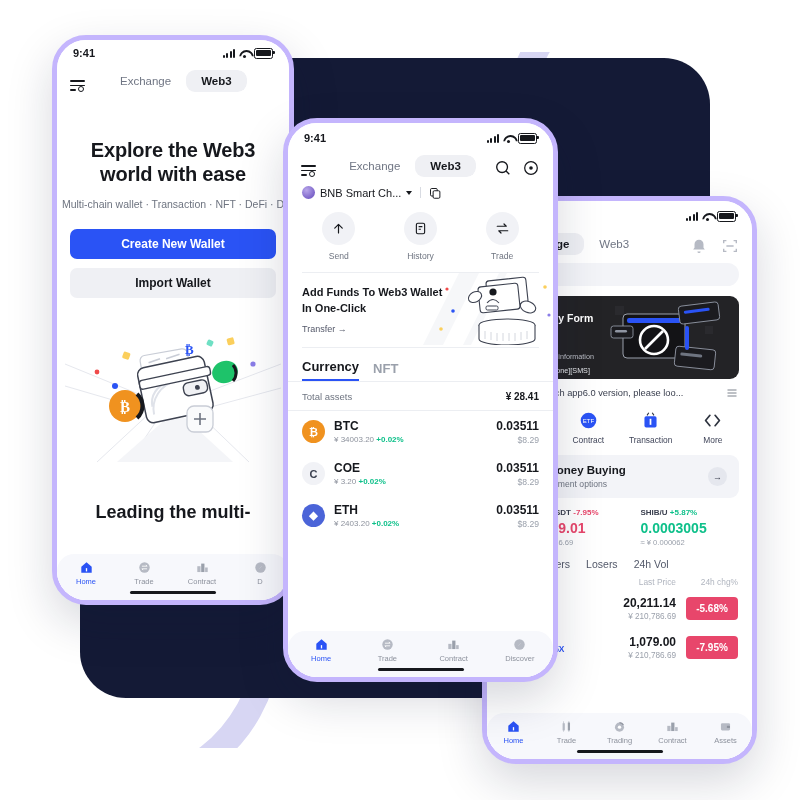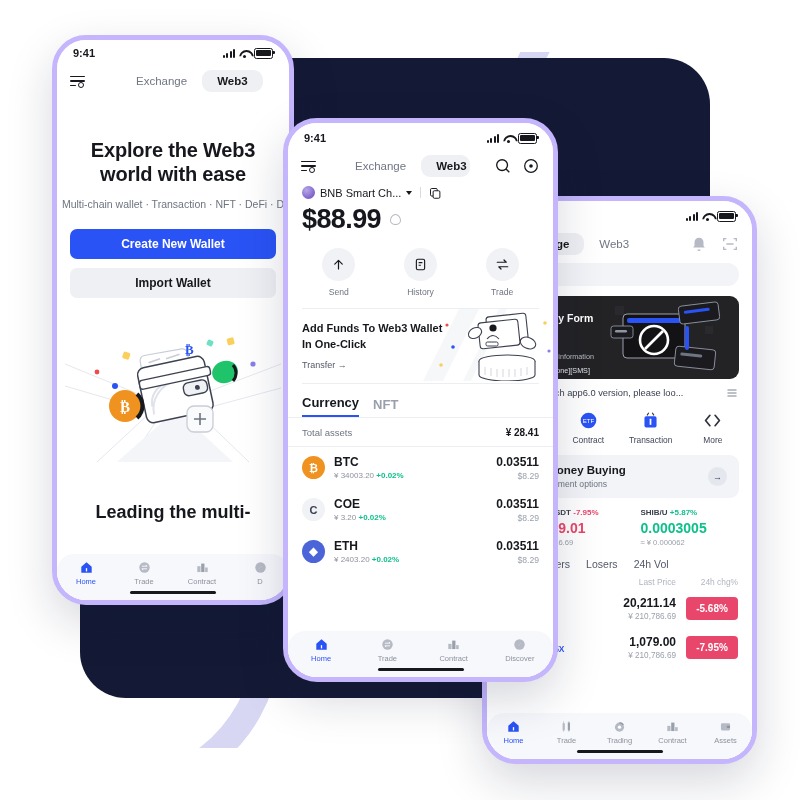--- a/index.html
+++ b/index.html
@@ -32,21 +32,21 @@
   .wifi{width:11px;height:9px;position:relative;}
   .wifi:before{content:"";position:absolute;left:0;top:1px;width:11px;height:11px;
     border:2px solid #16181d;border-radius:50%;clip-path:polygon(0 0,100% 0,100% 45%,0 45%);}
   .wifi:after{content:"";position:absolute;left:4px;top:6px;width:3px;height:3px;
     background:#16181d;border-radius:50%;}
   .batt{width:17px;height:9px;border:1.4px solid #16181d;border-radius:2.4px;position:relative;}
   .batt:before{content:"";position:absolute;inset:1.2px;background:#16181d;border-radius:1px;}
   .batt:after{content:"";position:absolute;right:-3px;top:2.6px;width:1.6px;height:3.4px;
     background:#16181d;border-radius:0 1px 1px 0;}
 
-  .topbar{display:flex;align-items:center;gap:24px;padding:4px 13px 2px;}
+  .topbar{display:flex;align-items:flex-end;gap:8px;padding:4px 13px 2px;}
   .menu-ic{width:15px;height:13px;position:relative;flex:0 0 auto;}
   .menu-ic span{position:absolute;left:0;height:1.6px;background:#16181d;border-radius:1px;}
   .menu-ic span:nth-child(1){top:1px;width:15px}
   .menu-ic span:nth-child(2){top:5.5px;width:15px}
   .menu-ic span:nth-child(3){top:10px;width:6px}
   .menu-ic i{position:absolute;right:1px;bottom:0px;width:4px;height:4px;border:1.4px solid #16181d;
     border-radius:50%;}
   .segwrap{display:flex;background:#fff;border-radius:9px;overflow:hidden;}
   .seg{padding:5px 15px;font-size:11.5px;color:#707684;border-radius:9px;white-space:nowrap;}
   .seg.active{background:#eff0f4;color:#16181d;font-weight:700;}
@@ -537,24 +537,20 @@
         <span class="chain-dot"></span>
         <span class="chain-name">BNB Smart Ch...</span>
         <span class="caret"></span>
         <span class="divider-v"></span>
         <svg width="12" height="12" viewBox="0 0 16 16">
             <rect x="2" y="2" width="9" height="10" rx="1.6" fill="none" stroke="#16181d" stroke-width="1.3"></rect>
             <rect x="5.5" y="5" width="9" height="10" rx="1.6" fill="#fff" stroke="#16181d" stroke-width="1.3"></rect>
           </svg>
       </div>
 
-      <div class="bal">
-        <span>$88.99</span>
-        <span class="eye"></span>
-      </div>
 
       <div class="acts">
         <div class="act">
           <span class="act-circ">
               <svg width="15" height="15" viewBox="0 0 20 20">
                 <path d="M10 16 V5 M5 9.5 L10 4.5 L15 9.5" stroke="#16181d" stroke-width="1.6" fill="none" stroke-linecap="round" stroke-linejoin="round"></path>
               </svg>
             </span>
           <span class="act-lbl">Send</span>
         </div>

